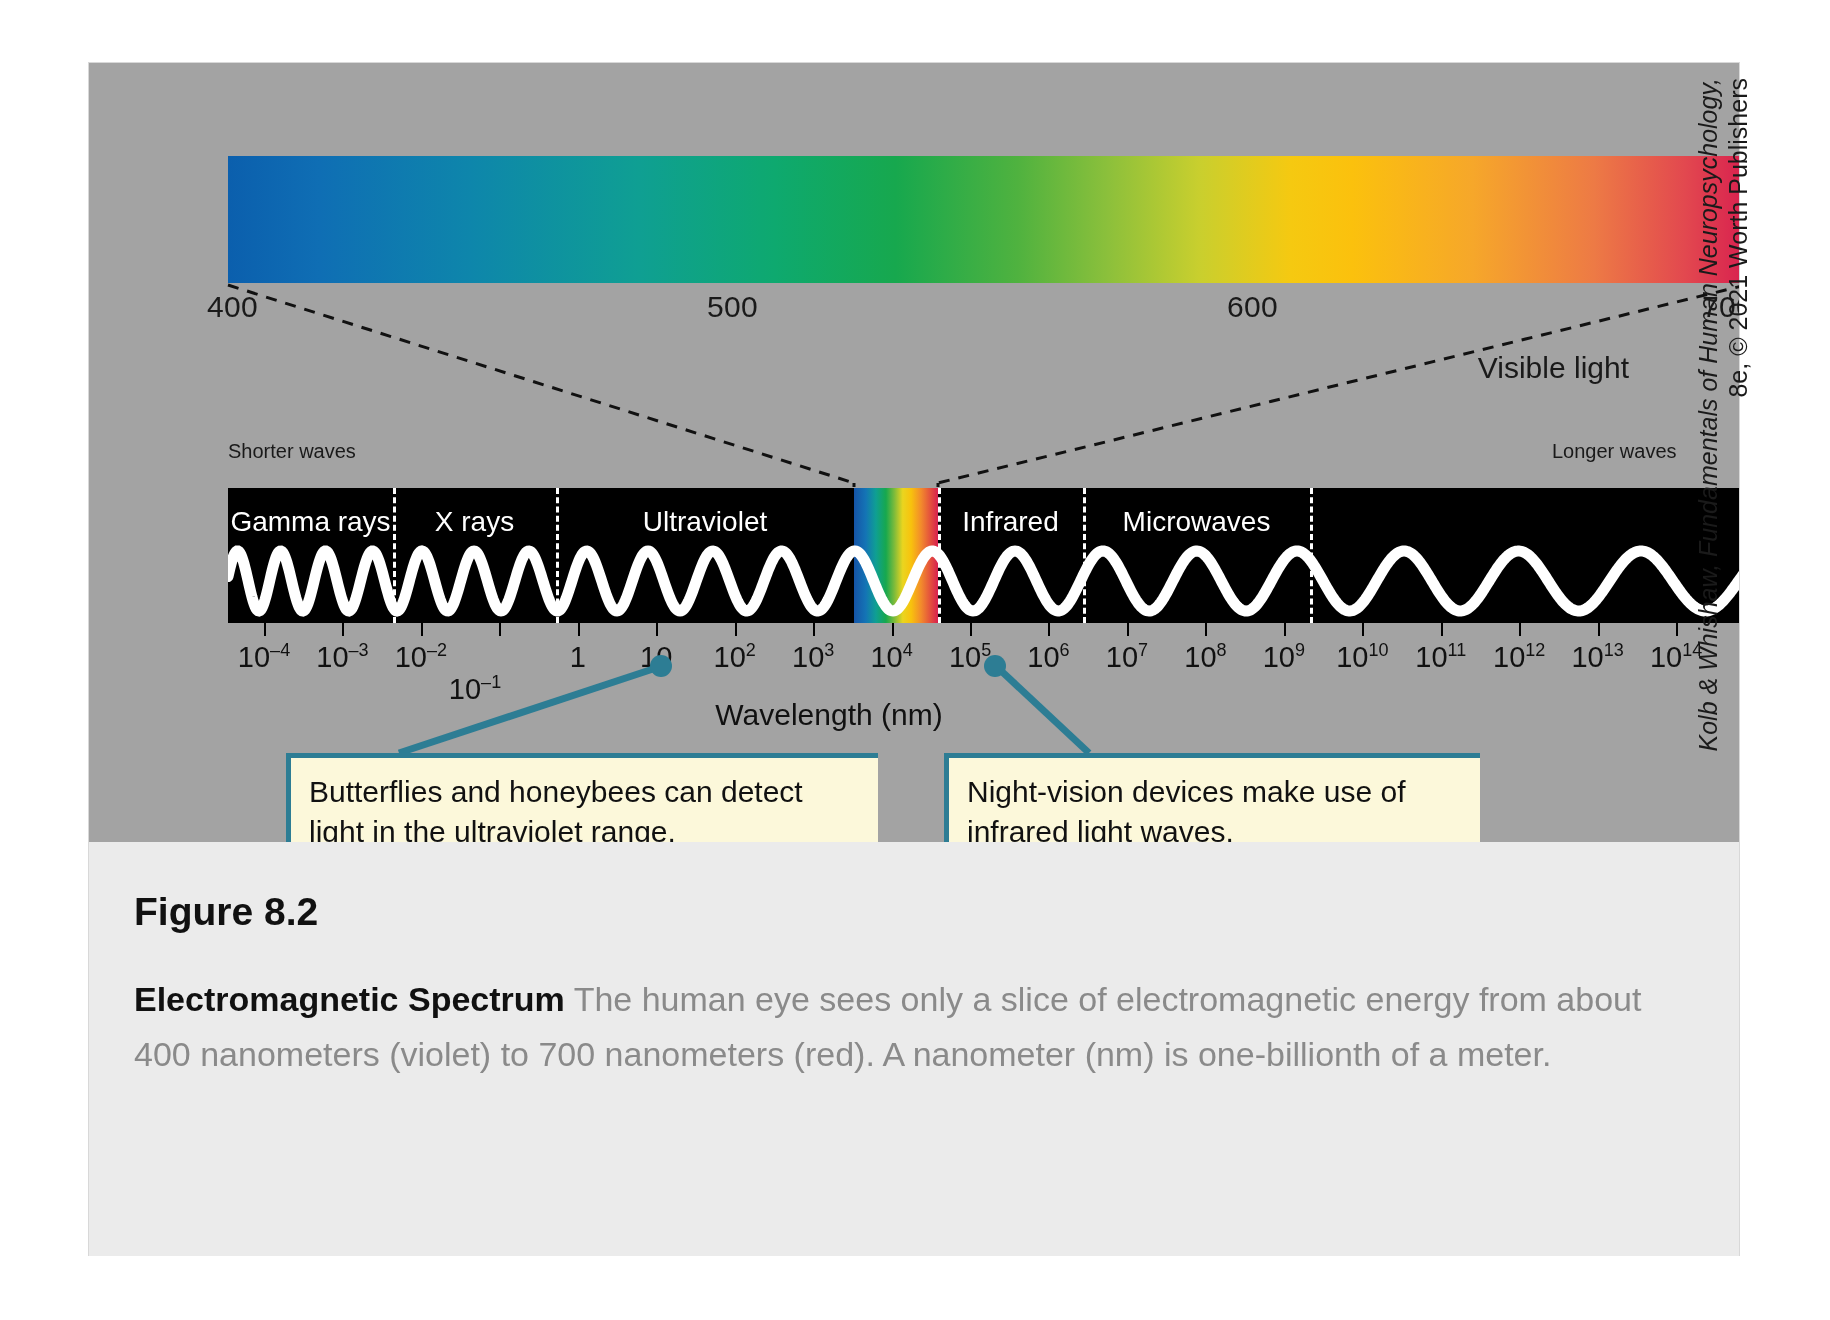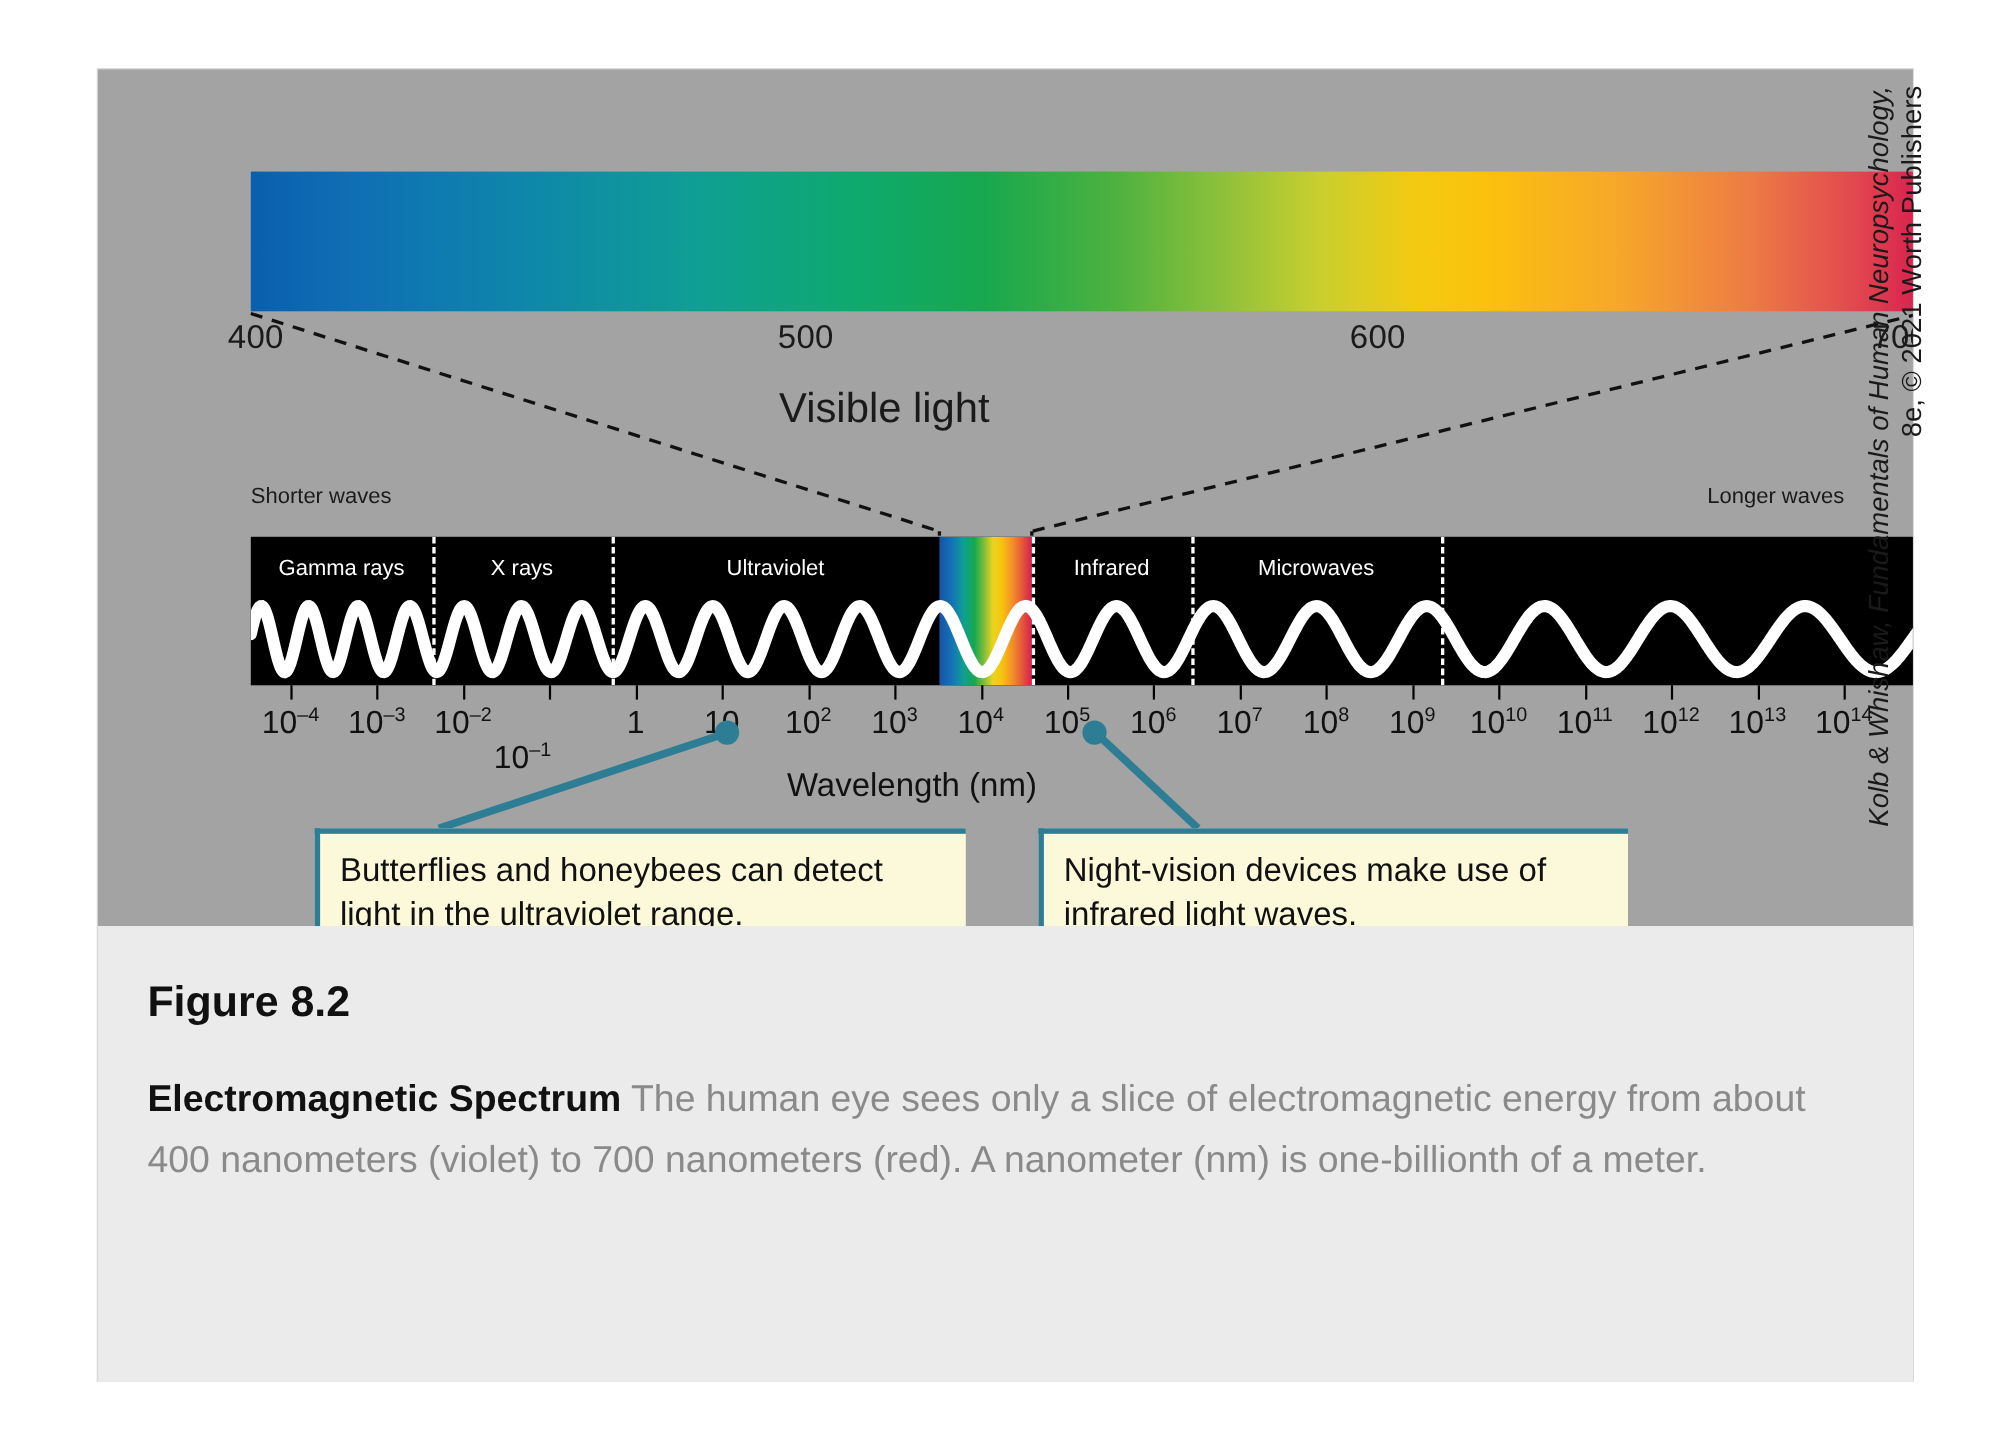--- a/index.html
+++ b/index.html
@@ -66,22 +66,22 @@
   }
   #vis-400 { left: 118px; top: 227px; }
   #vis-500 { left: 618px; top: 227px; }
   #vis-600 { left: 1138px; top: 227px; }
   #vis-700 { left: 1613px; top: 227px; }
 
   #visible-light-label {
     position: absolute;
     left: 0; top: 288px;
     width: 1650px;
-    text-align: center;
-    font-size: 38px;
+    text-align: right;
+    font-size: 30px;
     color: #1a1a1a;
   }
   #visible-light-label span { position: relative; left: -110px; }
 
   
   #funnel { position: absolute; left: 0; top: 0; width: 1650px; height: 779px; pointer-events: none; }
 
   
   .edge-label {
     position: absolute;
@@ -97,21 +97,21 @@
     position: absolute;
     left: 139px; top: 425px;
     width: 1518px; height: 135px;
     background: #000000;
     overflow: hidden;
   }
   .band-label {
     position: absolute;
     top: 18px;
     color: #ffffff;
-    font-size: 20px;
+    font-size: 28px;
     white-space: nowrap;
     text-align: center;
   }
   .band-divider {
     position: absolute;
     top: 0; height: 135px;
     width: 0;
     border-left: 3px dashed #ffffff;
   }
   #visible-sliver {

